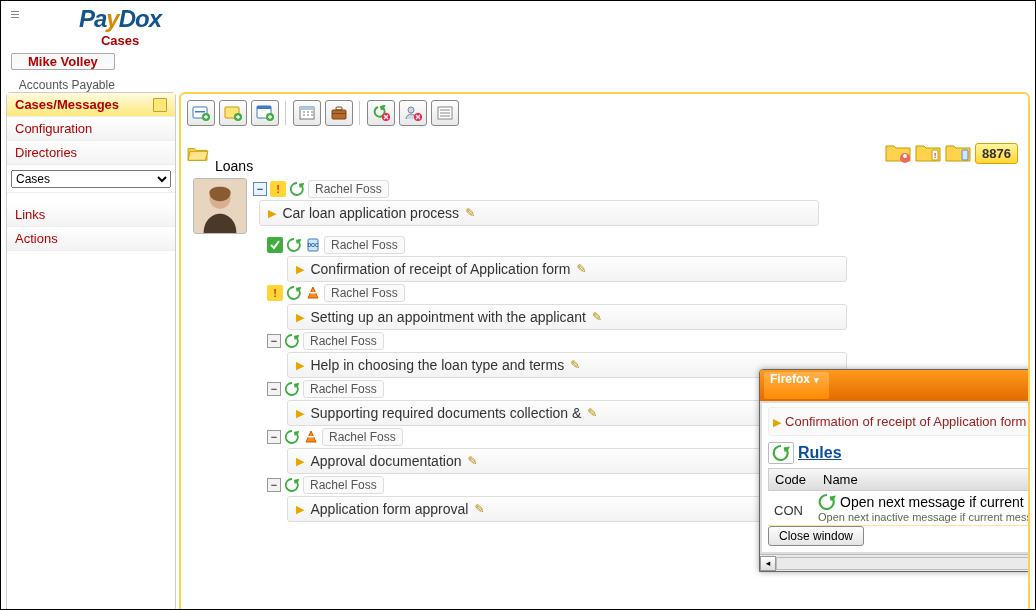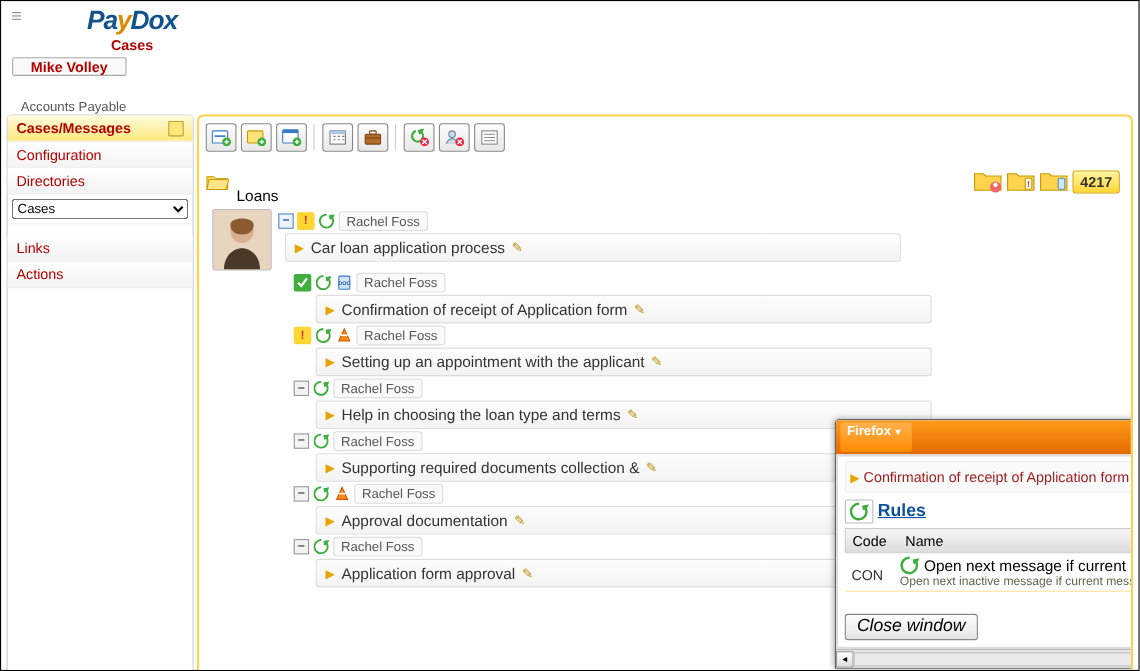--- a/index.html
+++ b/index.html
@@ -5,21 +5,21 @@
 * { margin: 0; padding: 0; box-sizing: border-box; font-family: Arial, Helvetica, sans-serif; }
 body { background: #fff; width: 1036px; height: 610px; overflow: hidden; position: relative; border: 1px solid #000; }
 
 .header { display: flex; justify-content: space-between; align-items: flex-start; padding: 4px 10px 0 10px; flex-direction: column; }
 .logo-area { display: flex; flex-direction: column; align-items: center; margin-left: 60px; }
 .logo-text { font-size: 24px; font-weight: bold; font-style: italic; color: #13538c; letter-spacing: -1px; }
 .logo-text .y { color: #d88a00; }
 .logo-sub { font-size: 13px; color: #b30000; font-weight: bold; }
 .user-area { text-align: right; padding-top: 4px; padding-right: 8px; }
 .user-link { color: #b30000; font-weight: bold; font-size: 13px; border: 1px solid #aaa; padding: 0 16px; border-radius: 2px; background: #f9f9f9; display: inline-block; }
-.user-role { font-size: 12px; color: #555; margin-top: 20px; }
+.user-role { font-size: 12px; color: #555; margin-top: 8px; }
 
 .main-wrap { display: flex; padding: 0 5px 5px 5px; gap: 3px; height: 555px; }
 
 .sidebar { width: 170px; flex-shrink: 0; border: 1px solid #ccc; border-radius: 4px; background: #fff; padding: 0; }
 .sb-item { padding: 4px 8px; font-size: 13px; color: #b30000; border-bottom: 1px solid #eee; cursor: pointer; display: flex; justify-content: space-between; align-items: center; background: linear-gradient(#fff,#f3f3f3); }
 .sb-item.active { background: linear-gradient(#fffbe0,#fde97c); font-weight: bold; }
 .sb-select-box { padding: 4px; border-bottom: 1px solid #eee; }
 .sb-select { width: 100%; font-size: 12px; }
 .note-icon { width:14px; height:14px; background:#ffe87a; border:1px solid #c0a030; border-radius:1px; }
 
@@ -61,21 +61,21 @@
 .popup-row1 a { color: #a02020; text-decoration: none; }
 .popup-rules-head { display: flex; align-items: center; gap: 4px; padding: 2px 0; margin-bottom: 2px; }
 .rules-ico { width: 26px; height: 22px; background: #fff; border: 1px solid #bbb; border-radius: 2px; display: flex; align-items: center; justify-content: center; }
 .rules-txt { color: #0b4f9e; font-weight: bold; font-size: 16px; text-decoration: underline; cursor:pointer; }
 .thead { background: linear-gradient(#f7f7f7,#dcdcdc); font-size: 13px; padding: 3px 6px; border: 1px solid #ccc; display:flex; gap:10px; }
 .trow { padding: 2px 6px; border-bottom: 1px solid #ffe29a; display: flex; align-items: flex-start; gap: 6px; font-size:13px; }
 .trow .code { width: 38px; color: #333; padding-top: 10px; }
 .trow .name { flex: 1; }
 .rule-name-main { display:flex; align-items:center; gap:4px; }
 .rule-desc { font-size: 11px; color: #5a6a4a; }
-.close-btn { margin-top: 20px; padding: 2px 10px; font-size: 16px; background: linear-gradient(#fdfdfd,#e5e5e5); border: 1px solid #888; border-radius: 3px; cursor: pointer; font-style: italic; }
+.close-btn { margin-top: 0; padding: 2px 10px; font-size: 12px; background: linear-gradient(#fdfdfd,#e5e5e5); border: 1px solid #888; border-radius: 3px; cursor: pointer; }
 .popup-scroll { display: flex; align-items: center; background: #e9e9e9; border-top: 1px solid #bbb; height: 17px; }
 .popup-scroll .arrow { width: 16px; height: 15px; border: 1px solid #999; background: linear-gradient(#fff,#ddd); font-size: 9px; text-align: center; line-height: 13px; cursor: pointer; }
 .popup-scroll .track { flex: 1; background: #eaeaea; height: 13px; border: 1px solid #bbb; }
 </style>
 </head>
 <body>
 
 <div class="header">
   <div style="display:flex; align-items:flex-start;">
     <div style="width:8px; height:16px; display:flex; flex-direction:column; gap:2px; margin-top:6px; cursor:pointer;">
@@ -202,21 +202,21 @@
         </svg>
       <svg class="tr-folder" viewBox="0 0 26 22">
           <path d="M1 4h8l2 2h14v13H1z" fill="#ffd34d" stroke="#c79a00"></path>
           <rect x="17" y="8" width="6" height="10" rx="1" fill="#fff" stroke="#c79a00"></rect>
           <text x="20" y="16" font-size="8" text-anchor="middle" fill="#d33" font-weight="bold">!</text>
         </svg>
       <svg class="tr-folder" viewBox="0 0 26 22">
           <path d="M1 4h8l2 2h14v13H1z" fill="#ffd34d" stroke="#c79a00"></path>
           <rect x="17" y="8" width="6" height="10" rx="1" fill="#cfe6ff" stroke="#5a8ac0"></rect>
         </svg>
-      <span class="count-badge">4217</span>
+      <span class="count-badge">8876</span>
     </div>
 
     <div class="case-area">
 
       <div class="case-row indent0">
         <div style="display:flex; align-items:flex-start;">
           <div class="avatar">
             <svg width="54" height="56" viewBox="0 0 54 56">
                 <rect width="54" height="56" fill="#e8d5c0"></rect>
                 <circle cx="27" cy="20" r="11" fill="#d8b090"></circle>

